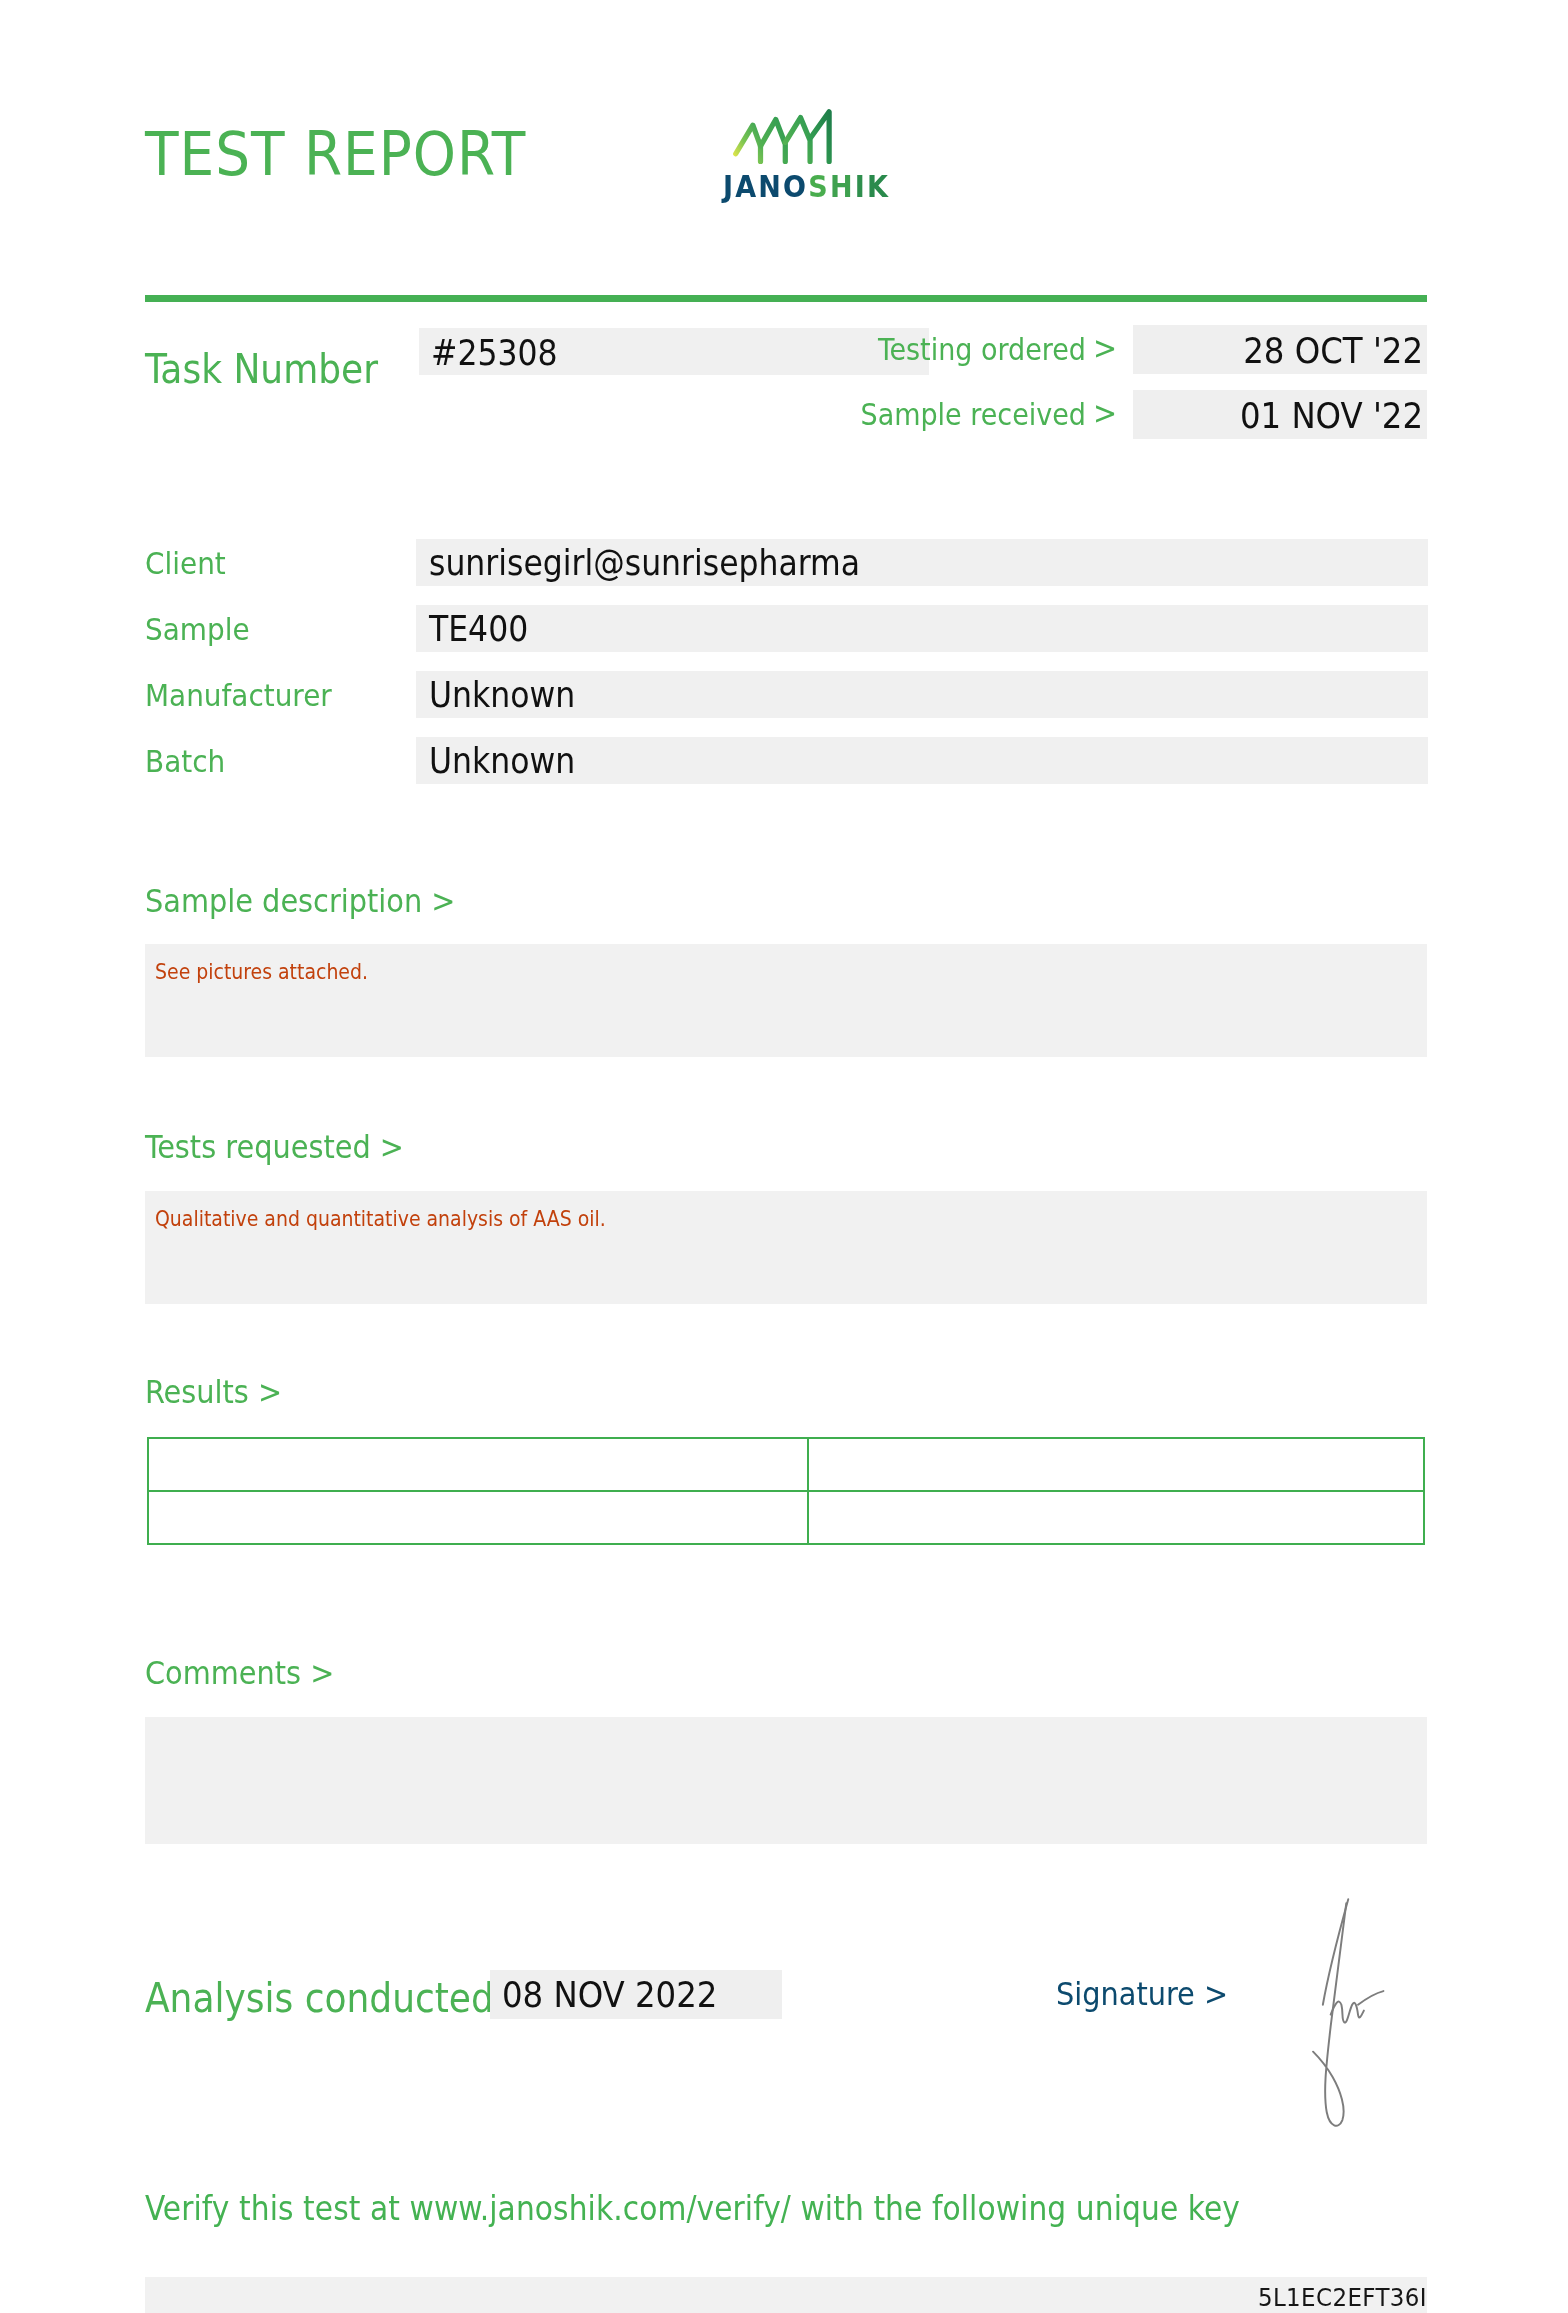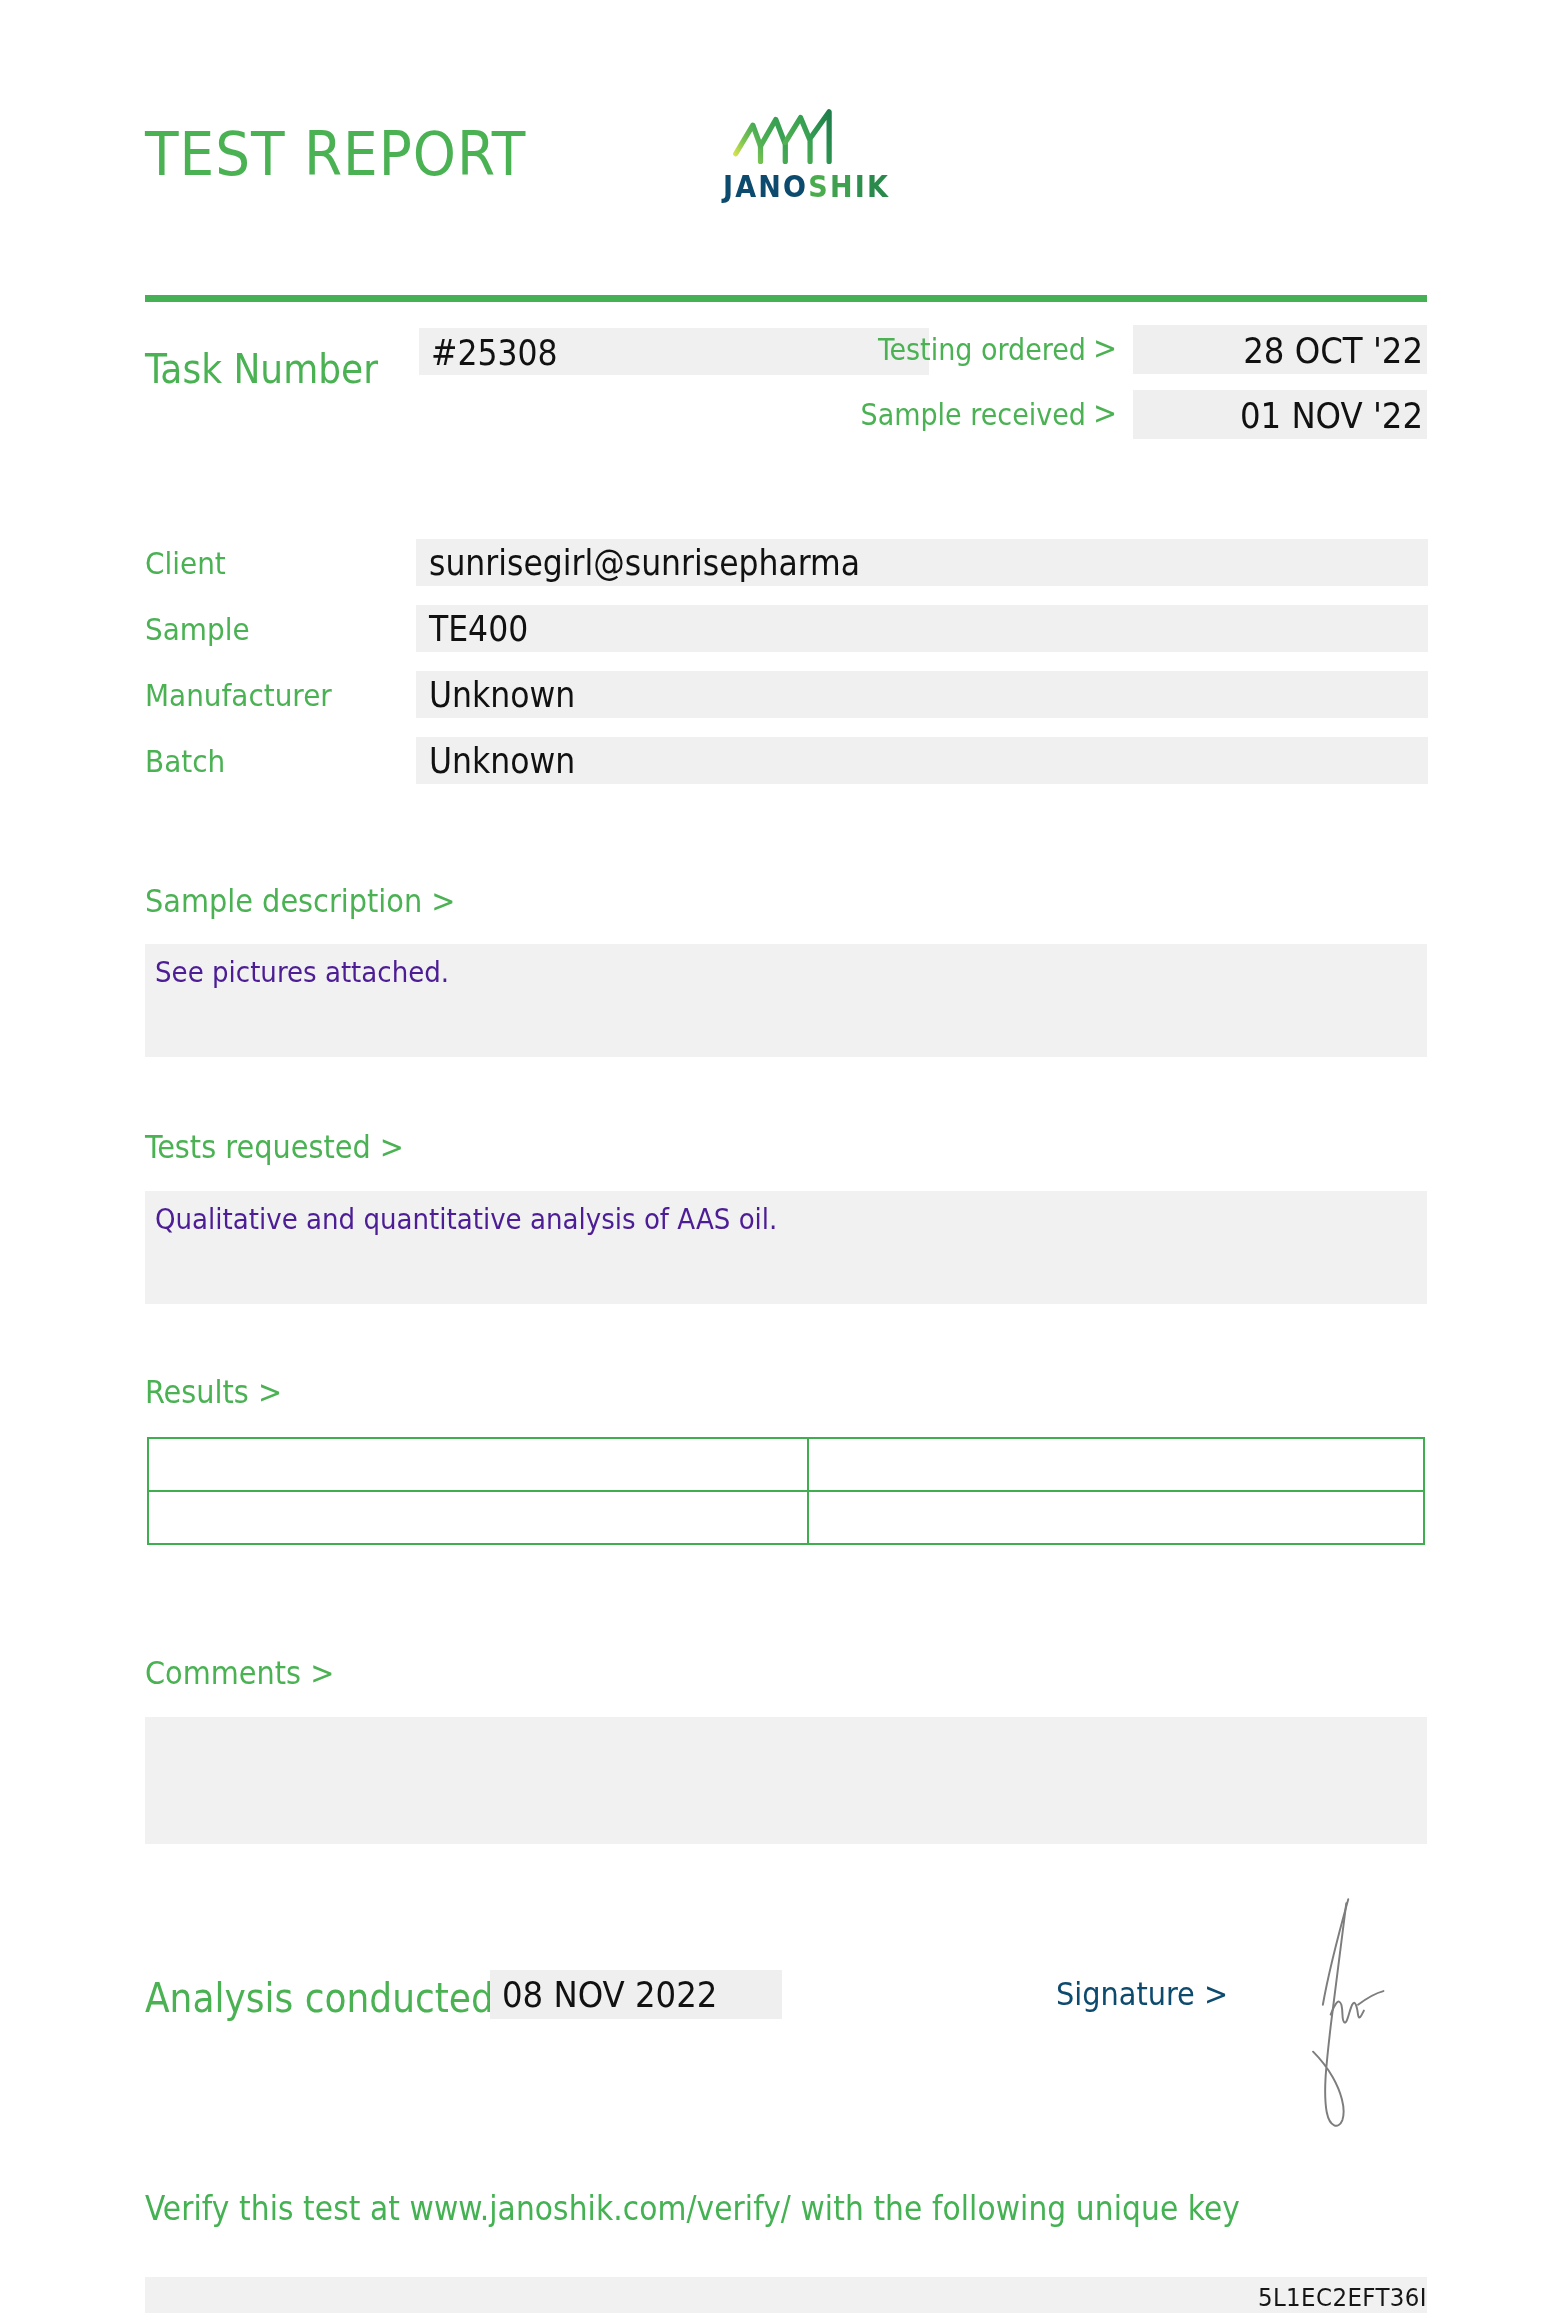--- a/index.html
+++ b/index.html
@@ -216,22 +216,22 @@
     white-space: nowrap;
   }
   .section-box {
     position: absolute;
     left: 145px;
     width: 1282px;
     background: #f1f1f1;
   }
   .section-text {
     position: absolute;
-    font-size: 29px;
-    color: #4c1d95;
+    font-size: 21px;
+    color: #c2410c;
     line-height: 29px;
   }
 
   
   .results-table {
     position: absolute;
     left: 147px;
     top: 1400px;
     width: 1278px;
     border-collapse: collapse;

